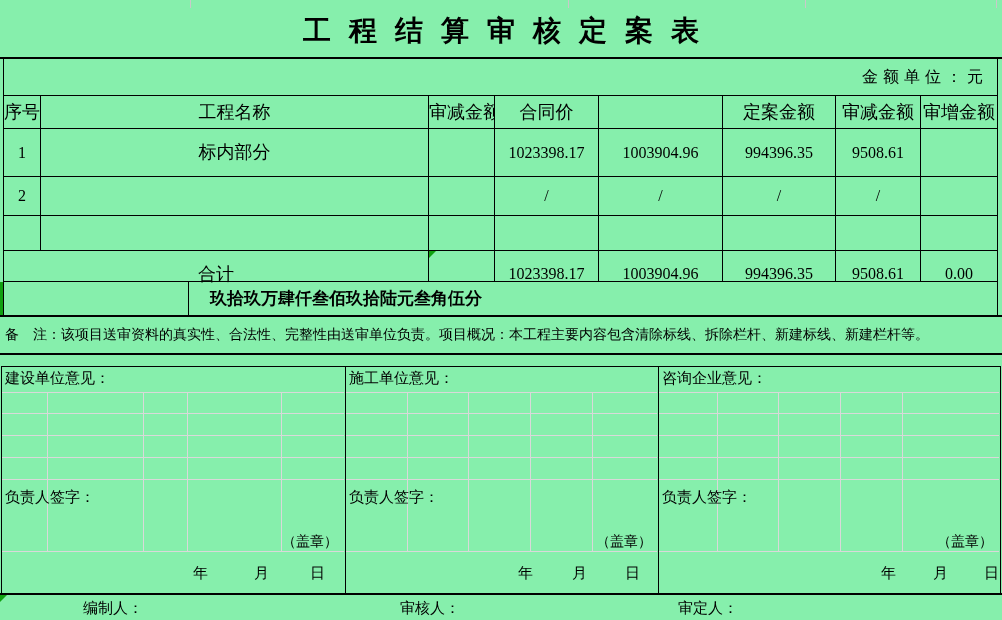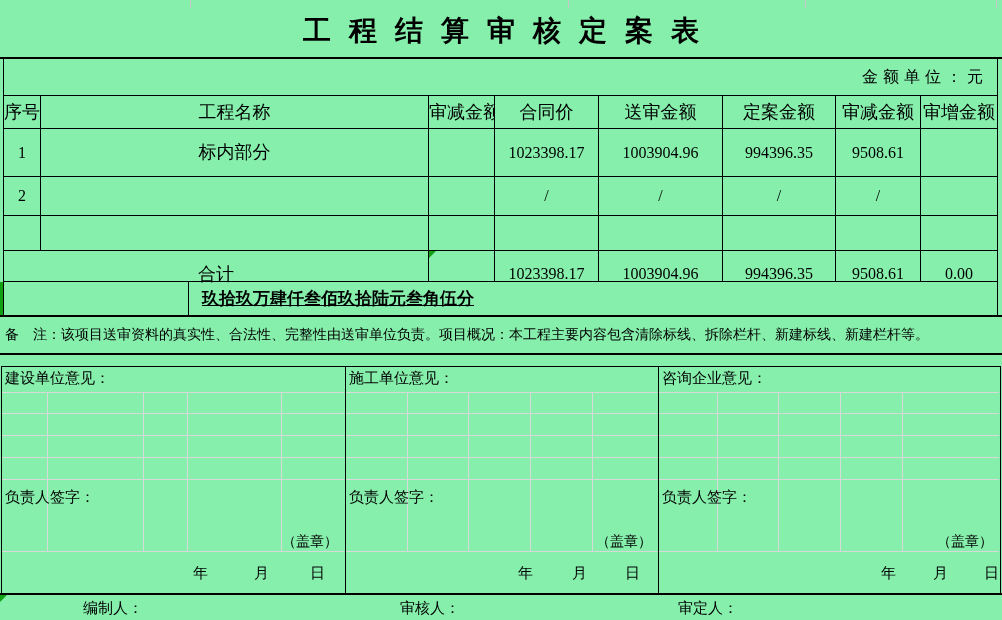--- a/index.html
+++ b/index.html
@@ -35,21 +35,21 @@
   .c4{left:599px;width:123px}
   .c5{left:723px;width:112px}
   .c6{left:836px;width:84px}
   .c7{left:921px;width:76px}
   .rh{top:96px;height:32px;line-height:32px}
   .r1{top:129px;height:47px;line-height:47px}
   .r2{top:177px;height:38px;line-height:38px}
   .rt{top:259px;height:30px;line-height:30px}
   .total-label{left:4px;width:424px;}
   .words-label{position:absolute;left:4px;top:282px;width:184px;height:33px;line-height:33px;text-align:center;font-size:15px;}
-  .words-value{position:absolute;left:202px;top:282px;height:33px;line-height:33px;font-size:17px;font-weight:bold;white-space:nowrap;text-decoration:underline;}
+  .words-value{position:absolute;left:210px;top:282px;height:33px;line-height:33px;font-size:17px;font-weight:bold;white-space:nowrap;}
   .note{position:absolute;left:5px;top:316px;height:37px;line-height:37px;font-size:14px;white-space:nowrap;}
   
   .op-title{position:absolute;top:368px;height:20px;line-height:20px;font-size:15px;white-space:nowrap;}
   .op-sign{position:absolute;top:487px;height:20px;line-height:20px;font-size:15px;white-space:nowrap;}
   .op-seal{position:absolute;top:531px;height:22px;line-height:22px;font-size:14px;text-align:right;white-space:nowrap;}
   .op-date{position:absolute;top:562px;height:22px;line-height:22px;font-size:15px;}
   .footer-label{position:absolute;top:597px;height:22px;line-height:22px;font-size:15px;white-space:nowrap;}
   
   .tri{position:absolute;width:0;height:0;border-top:7px solid #11a011;border-right:7px solid transparent;}
   .green-bar{position:absolute;left:0;top:282px;width:3px;height:33px;background:#11a011;}
@@ -93,21 +93,20 @@
   <div class="vl" style="left:188px;top:281px;height:34px"></div>
   <div class="vl" style="left:1px;top:366px;height:227px"></div>
   <div class="vl" style="left:345px;top:366px;height:227px"></div>
   <div class="vl" style="left:658px;top:366px;height:227px"></div>
   <div class="vl" style="left:1000px;top:366px;height:227px"></div>
 
   <div class="cell rh c0">序号</div>
   <div class="cell rh c1">工程名称</div>
   <div class="cell rh c2">审减金额</div>
   <div class="cell rh c3">合同价</div>
-  <div class="cell rh c4">送审金额</div>
   <div class="cell rh c6">审减金额</div>
   <div class="cell rh c5">定案金额</div>
   <div class="cell rh c7">审增金额</div>
 
   <div class="cell r1 c0 num">1</div>
   <div class="cell r1 c1">标内部分</div>
   <div class="cell r1 c3 num">1023398.17</div>
   <div class="cell r1 c4 num">1003904.96</div>
   <div class="cell r1 c5 num">994396.35</div>
   <div class="cell r1 c6 num">9508.61</div>

